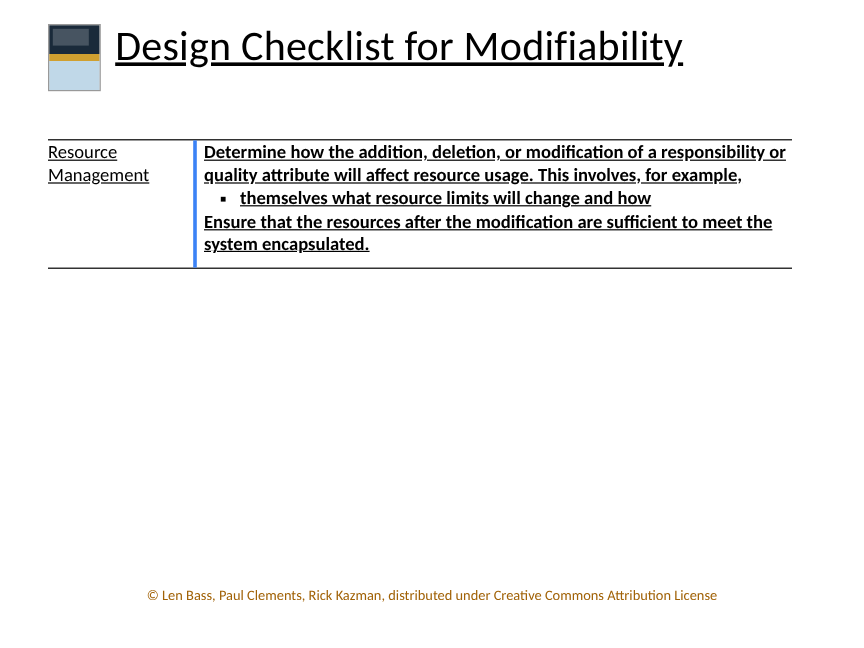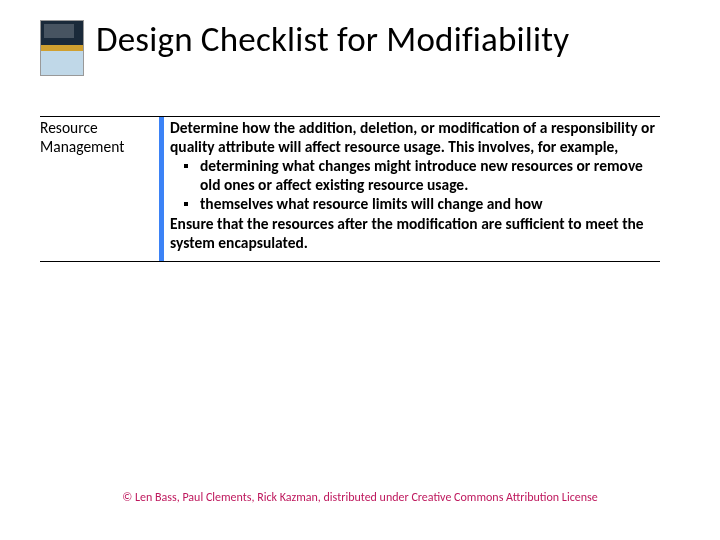--- a/index.html
+++ b/index.html
@@ -1,45 +1,44 @@
 <!DOCTYPE html>
 <html><head>
 <meta charset="utf-8">
 <style>
   * { margin: 0; padding: 0; box-sizing: border-box; }
   html, body { width: 720px; height: 540px; background: #ffffff; font-family: Calibri, Arial, sans-serif; color: #000; }
-  .slide { position: relative; width: 720px; height: 540px; padding: 20px 60px 0 40px; }
+  .slide { position: relative; width: 720px; height: 540px; padding: 20px 60px 0 40px; text-decoration: underline; }
   .header { display: flex; align-items: flex-start; gap: 12px; margin-bottom: 40px; }
   .book-thumb { width: 44px; height: 56px; background: linear-gradient(180deg, #1a2a3a 0%, #1a2a3a 45%, #d0a030 45%, #d0a030 55%, #c0d8e8 55%, #c0d8e8 100%); border: 1px solid #999; flex: 0 0 auto; position: relative; }
   .book-thumb::after { content: ""; position: absolute; top: 3px; left: 3px; width: 30px; height: 14px; background: rgba(255,255,255,0.2); }
   .title { font-size: 35px; font-weight: 400; line-height: 1.1; letter-spacing: 0.2px; }
   .table { display: flex; border-top: 1px solid #000; border-bottom: 1px solid #000; width: 620px; margin-left: 0; }
-  .table .col-left { width: 124px; border-right: 5px solid #3b82f6; padding: 2px 6px 2px 0; font-size: 15.5px; line-height: 1.2; }
+  .table .col-left { width: 124px; border-right: 3px solid #3b82f6; padding: 2px 6px 2px 0; font-size: 15.5px; line-height: 1.2; }
   .table .col-right { flex: 1; padding: 2px 4px 8px 6px; font-size: 15.5px; font-weight: 700; line-height: 1.2; }
   .col-right p { margin: 0 0 1px 0; }
   .col-right ul { list-style: none; padding: 0; margin: 0 0 1px 0; }
   .col-right li { position: relative; padding-left: 30px; margin: 0 0 1px 0; }
   .col-right li::before { content: ""; position: absolute; left: 14px; top: 7px; width: 4px; height: 4px; background: #000; }
-  .footer { position: absolute; bottom: 36px; left: 0; width: 720px; text-align: center; font-size: 12px; color: #be185d; }
+  .footer { position: absolute; bottom: 36px; left: 0; width: 720px; text-align: center; font-size: 12px; color: #a16207; }
 </style>
 </head>
 <body>
 
 <div class="slide">
   <div class="header">
     <div class="book-thumb"></div>
     <h1 class="title">Design Checklist for Modifiability</h1>
   </div>
 
   <div class="table">
     <div class="col-left">Resource Management</div>
     <div class="col-right">
       <p>Determine how the addition, deletion, or modification of a responsibility or quality attribute will affect resource usage.  This involves, for example,</p>
       <ul>
-        <li>determining what changes might introduce new resources or remove old ones or affect existing resource usage.</li>
         <li>themselves what resource limits will change and how</li>
       </ul>
       <p>Ensure that the resources after the modification are sufficient to meet the system encapsulated.</p>
     </div>
   </div>
 
   <div class="footer">© Len Bass, Paul Clements, Rick Kazman, distributed under Creative Commons Attribution License</div>
 </div>
 
 </body></html>

